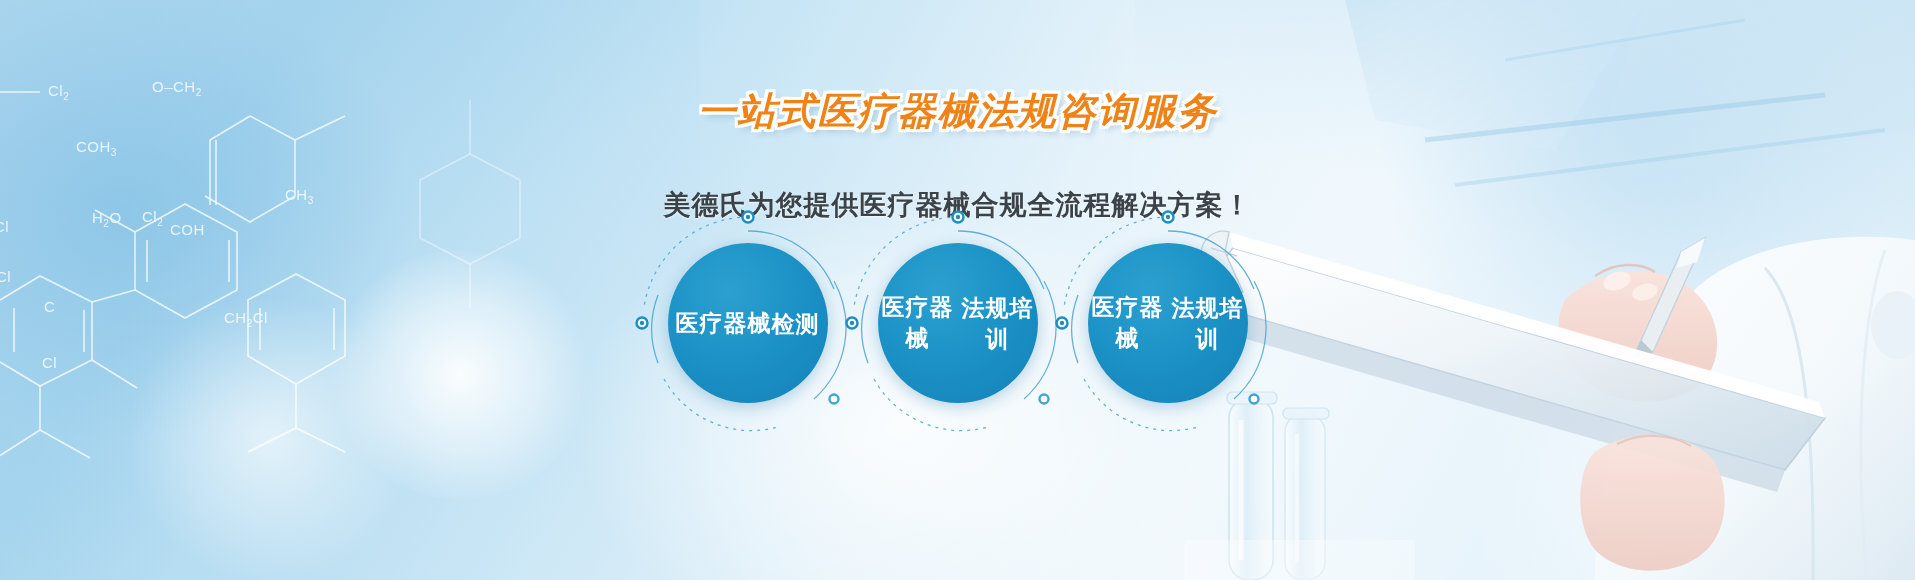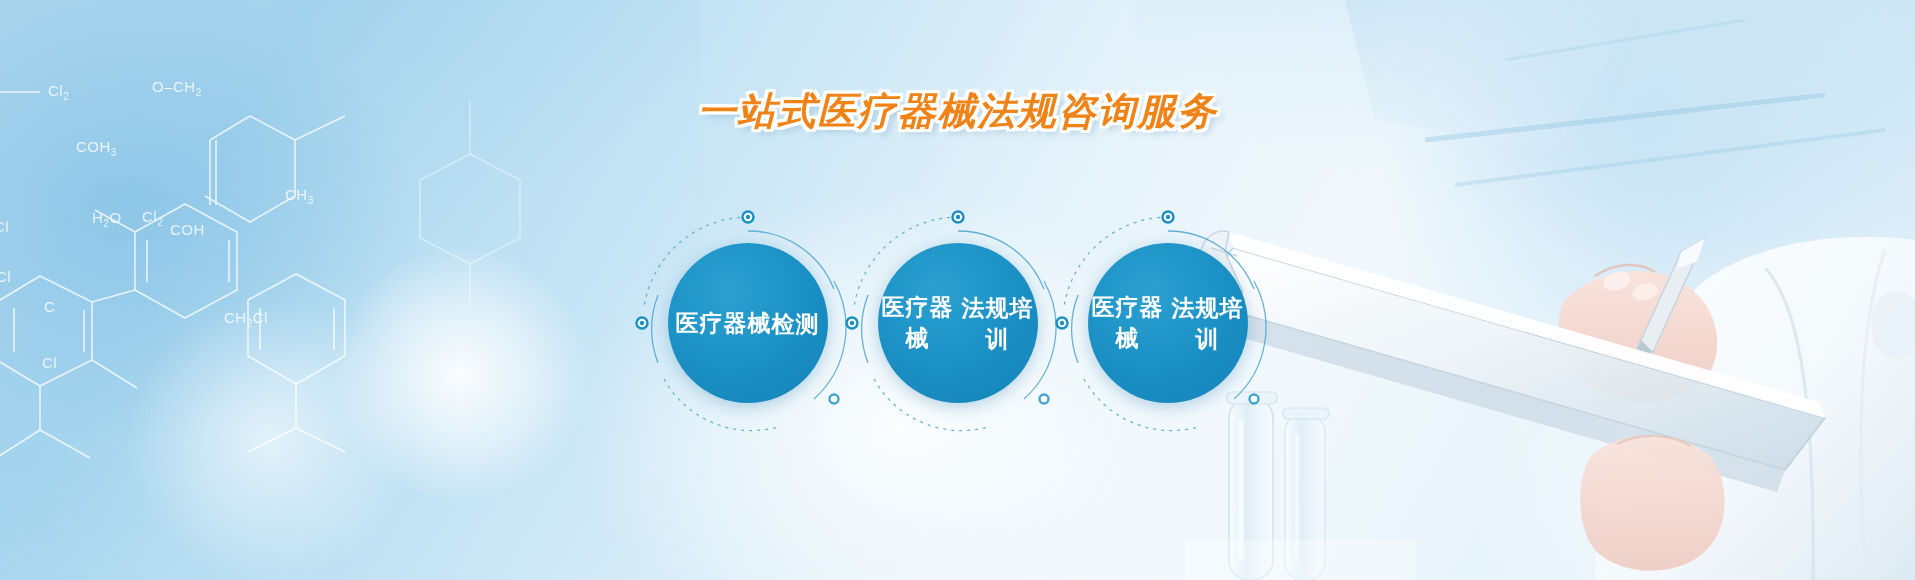--- a/index.html
+++ b/index.html
@@ -253,20 +253,21 @@
       <path d="M116 420 L116 560" stroke="#ffffff" stroke-width="5" opacity=".7"></path>
       <path d="M172 434 L172 562" stroke="#ffffff" stroke-width="4" opacity=".55"></path>
       <rect x="60" y="540" width="230" height="40" fill="#ffffff" opacity=".35"></rect>
     </g>
   </svg>
 
   <div class="content">
 
     <div class="headline">一站式医疗器械法规咨询服务</div>
 
+    <div class="subline">美德氏为您提供医疗器械合规全流程解决方案！</div>
 
     <div class="circles">
 
       <div class="circle-wrap">
         <svg class="deco" viewBox="0 0 240 240">
           <g fill="none" stroke="#4da5d2" stroke-width="1.3" opacity=".85">
             <path d="M120 14 A106 106 0 0 0 16 104" stroke-dasharray="3 5"></path>
             <path d="M206 78 A96 96 0 0 1 186 196"></path>
             <path d="M36 176 A100 100 0 0 0 150 224" stroke-dasharray="3 5"></path>
             <path d="M120 28 A92 92 0 0 1 206 86"></path>

